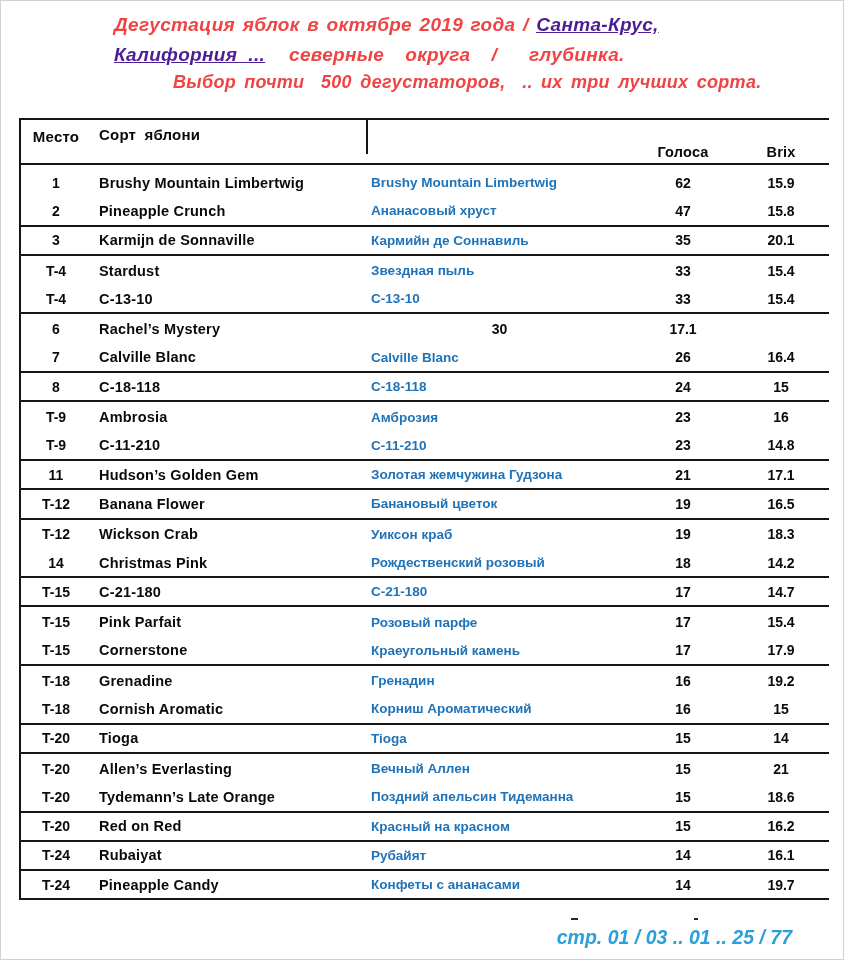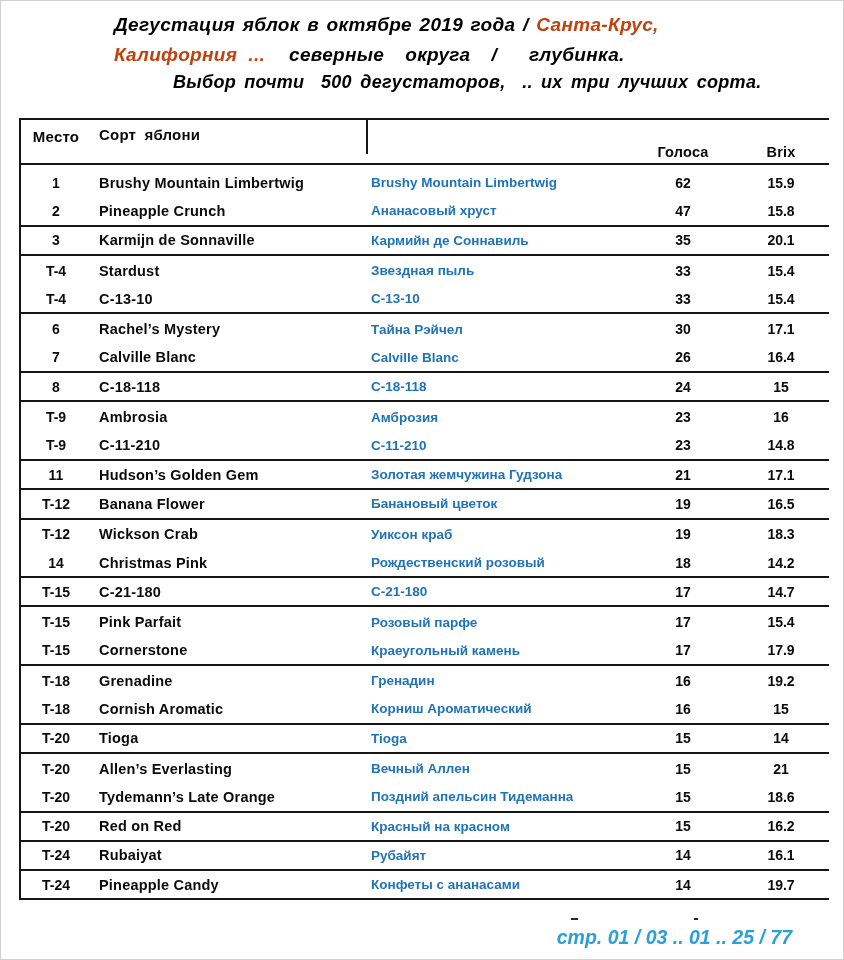--- a/index.html
+++ b/index.html
@@ -8,22 +8,22 @@
     font-family:"Liberation Sans",sans-serif;color:#0a0a0a;
   }
   .page{position:absolute;inset:0;border:1px solid #d2d2d2;box-sizing:border-box;background:#ffffff;}
 
   
   .t-line{position:absolute;white-space:pre;font-weight:bold;font-style:italic;letter-spacing:.3px;}
   .t1{left:113px;top:13px;font-size:19px;word-spacing:2px;}
   .t2{left:113px;top:43px;font-size:19px;}
   .t2 .t2-main{margin-left:24px;word-spacing:5px;}
   .t3{left:172px;top:71px;font-size:18px;word-spacing:3px;}
-  .teal{color:#000000;}
-  .purple{color:#c2410c;}
+  .teal{color:#ef4444;}
+  .purple{color:#4c1d95;text-decoration:underline;}
 
   
   .tbl{
     position:absolute;left:18px;top:117px;width:810px;box-sizing:border-box;
     border-top:2px solid #161616;border-left:2px solid #161616;
   }
   .thead{
     position:relative;height:45px;border-bottom:2px solid #161616;
     display:grid;grid-template-columns:70px 275px 267px 100px 96px;box-sizing:border-box;
   }
@@ -111,21 +111,20 @@
     <div class="c c-rank">T-4</div>
     <div class="c c-en">C-13-10</div>
     <div class="c c-ru">C-13-10</div>
     <div class="c c-votes">33</div>
     <div class="c c-brix">15.4</div>
   </div>
 
   <div class="row">
     <div class="c c-rank">6</div>
     <div class="c c-en">Rachel’s Mystery</div>
-    <div class="c c-ru">Тайна Рэйчел</div>
     <div class="c c-votes">30</div>
     <div class="c c-brix">17.1</div>
   </div>
 
   <div class="row sep">
     <div class="c c-rank">7</div>
     <div class="c c-en">Calville Blanc</div>
     <div class="c c-ru">Calville Blanc</div>
     <div class="c c-votes">26</div>
     <div class="c c-brix">16.4</div>

